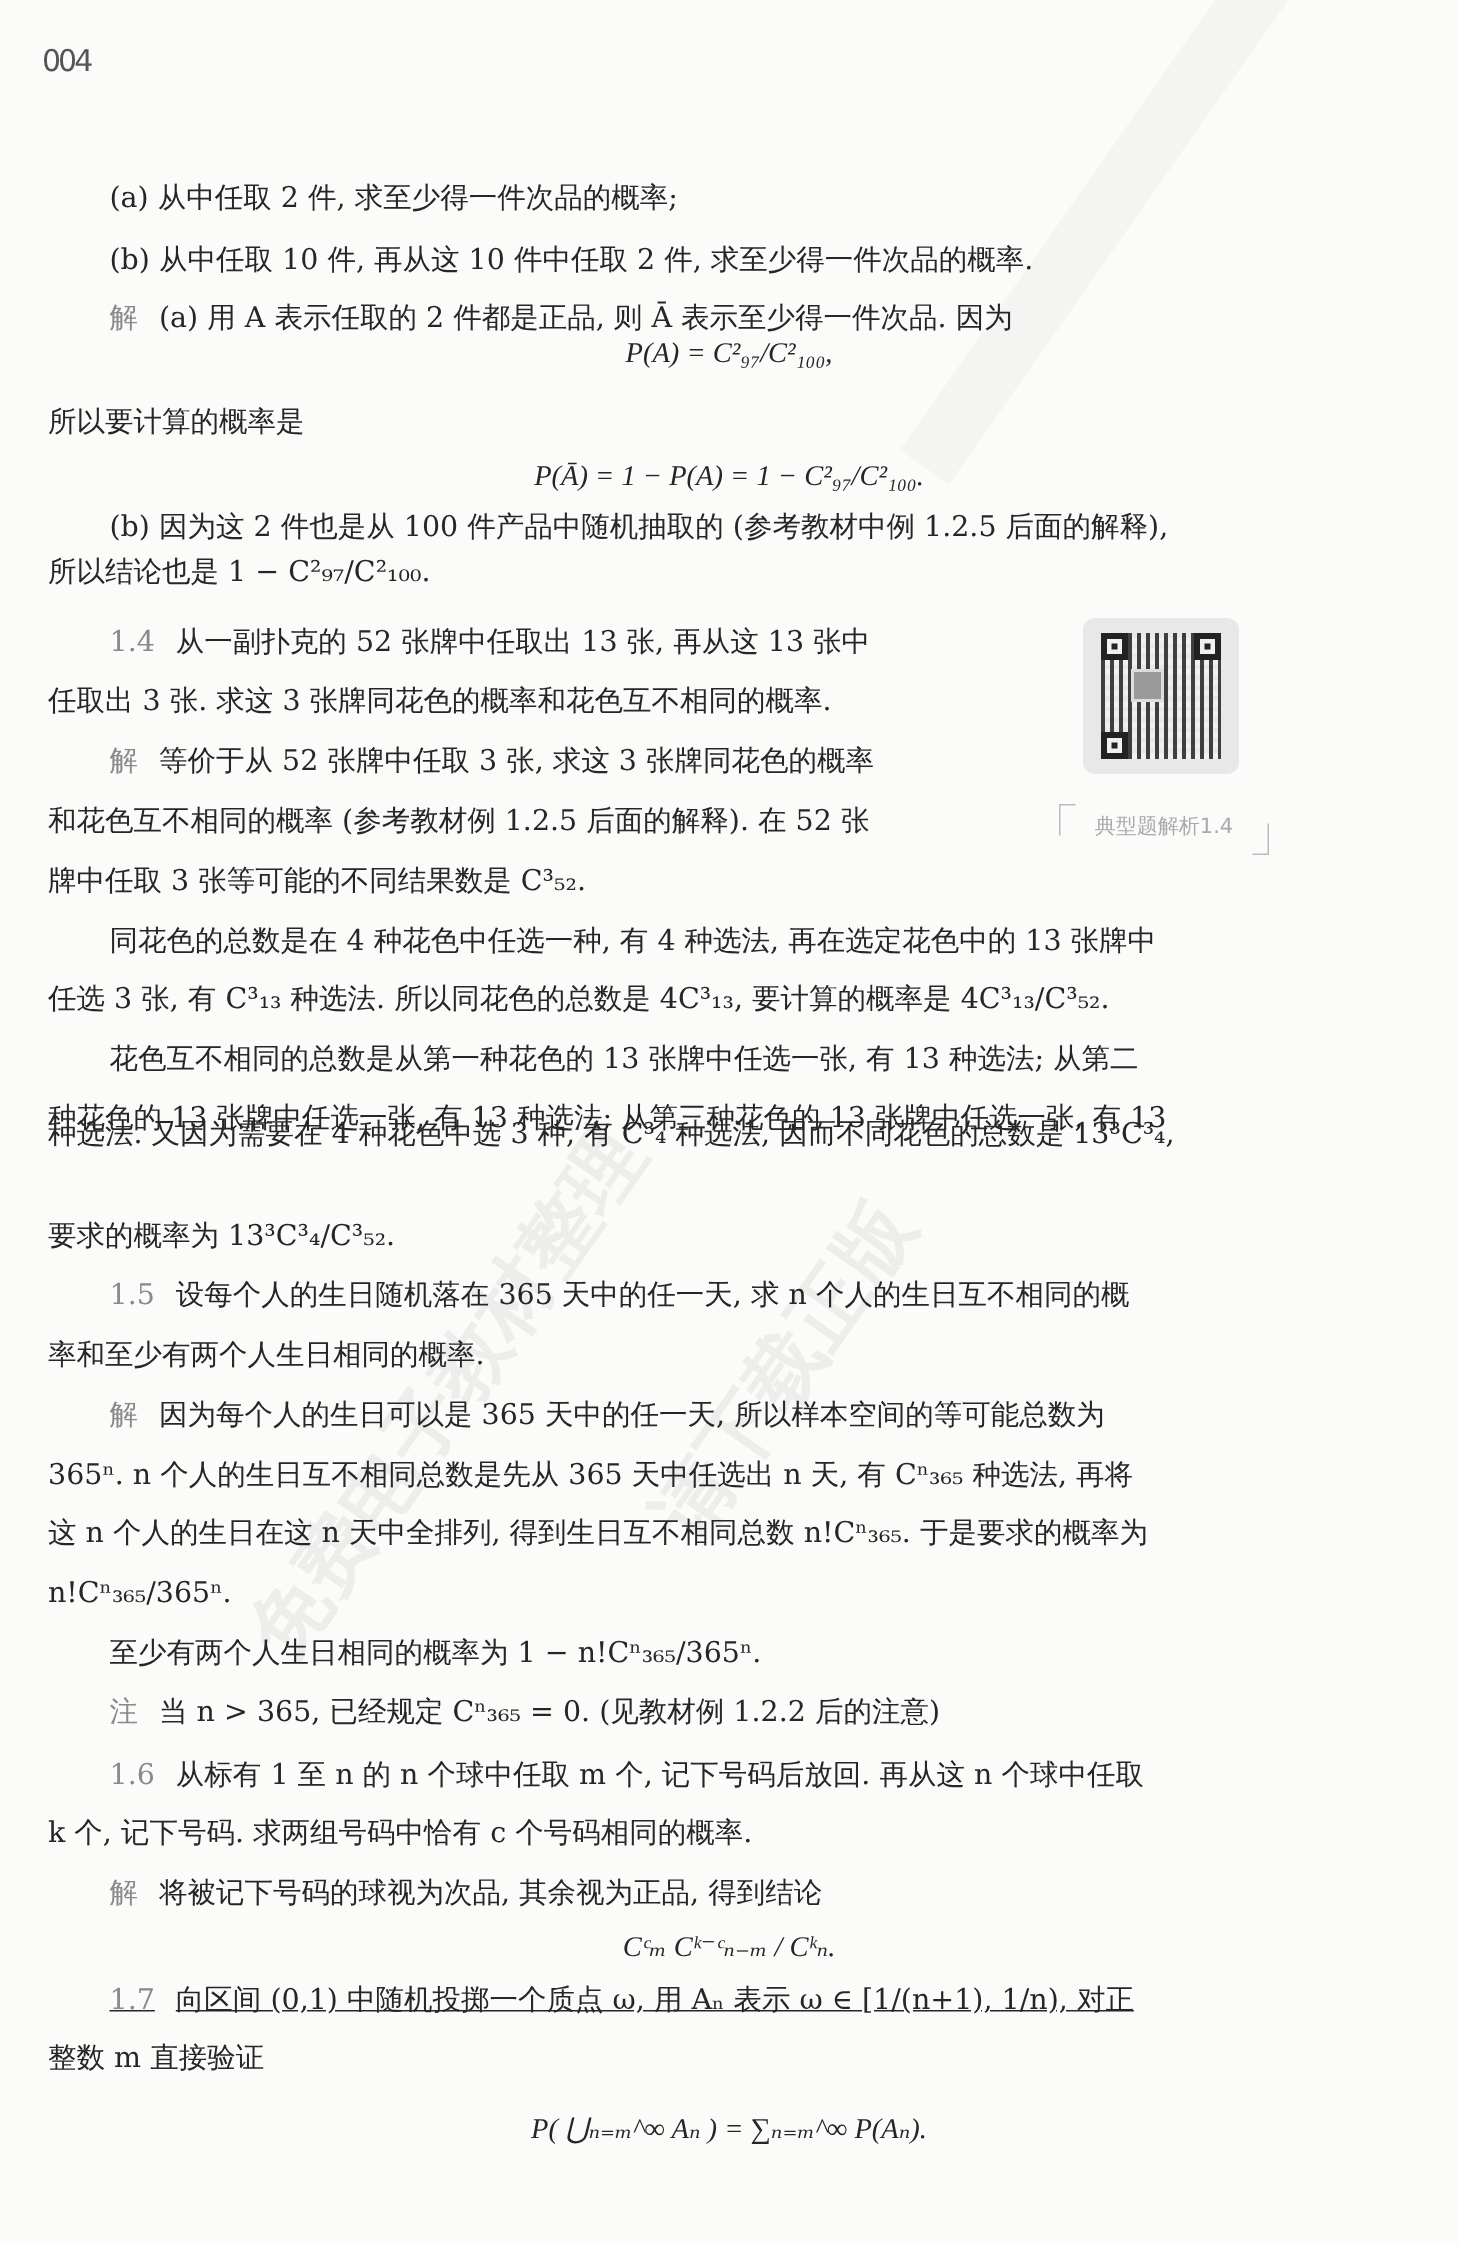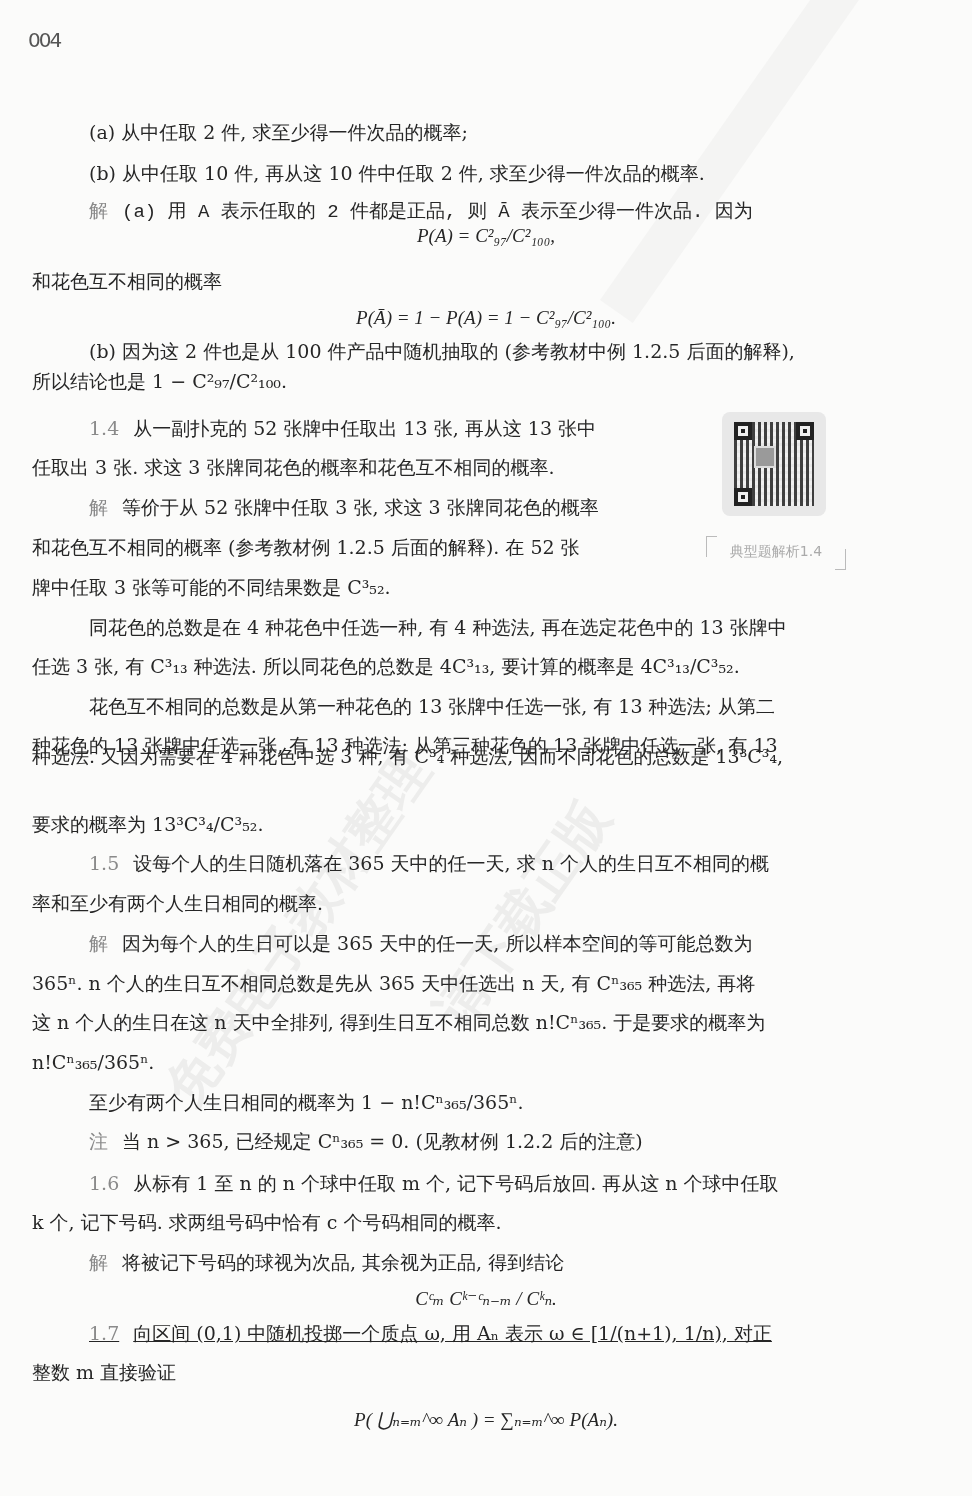--- a/index.html
+++ b/index.html
@@ -9,21 +9,21 @@
     font-family: "DejaVu Serif", "Liberation Serif", serif;
     color: #262626;
   }
   .page-number {
     position: absolute; left: 28px; top: 28px;
     font-family: "DejaVu Sans", sans-serif; font-size: 20px; color: #555; letter-spacing: -2px;
   }
   .line {
     position: absolute; white-space: nowrap; font-size: 19px; line-height: 24px;
   }
-  .indent { left: 73px; margin-left: 16px; }
+  .indent { left: 73px; }
   .flush { left: 32px; }
   .label { color: #8a8a8a; margin-right: 14px; }
   .math { font-family: "Liberation Serif", "DejaVu Serif", serif; font-style: italic; }
   .center { left: 0; width: 972px; text-align: center; }
   .qr-box {
     position: absolute; left: 722px; top: 412px; width: 104px; height: 104px;
     background: #e8e8e8; border-radius: 8px;
   }
   .qr {
     position: absolute; left: 12px; top: 10px; width: 80px; height: 84px;
@@ -56,25 +56,25 @@
 
 <div class="diag"></div>
 <div class="watermark" style="left:150px; top:1080px;">免费电子教材整理</div>
 <div class="watermark" style="left:420px; top:1000px;">请下载正版</div>
 
 <div class="page-number">004</div>
 
 <div class="line indent" style="top:120px;">(a) 从中任取 2 件, 求至少得一件次品的概率;</div>
 <div class="line indent" style="top:161px;">(b) 从中任取 10 件, 再从这 10 件中任取 2 件, 求至少得一件次品的概率.</div>
 
-<div class="line indent" style="top:200px;font-family:Liberation Mono, monospace;">
+<div class="line indent" style="top:200px;">
   <span class="label">解</span><span>(a) 用 A 表示任取的 2 件都是正品, 则 Ā 表示至少得一件次品. 因为</span>
 </div>
 <div class="line center math" style="top:224px;">P(A) = C²₉₇/C²₁₀₀,</div>
-<div class="line flush" style="top:269px;">和花色互不相同的概率</div>
+<div class="line flush" style="top:269px;">所以要计算的概率是</div>
 <div class="line center math" style="top:306px;">P(Ā) = 1 − P(A) = 1 − C²₉₇/C²₁₀₀.</div>
 <div class="line indent" style="top:339px;">(b) 因为这 2 件也是从 100 件产品中随机抽取的 (参考教材中例 1.2.5 后面的解释),</div>
 <div class="line flush" style="top:369px;">所以结论也是 1 − C²₉₇/C²₁₀₀.</div>
 
 <div class="line indent" style="top:416px;">
   <span class="label">1.4</span><span>从一副扑克的 52 张牌中任取出 13 张, 再从这 13 张中</span>
 </div>
 <div class="line flush" style="top:455px;">任取出 3 张. 求这 3 张牌同花色的概率和花色互不相同的概率.</div>
 
 <div class="qr-box">

